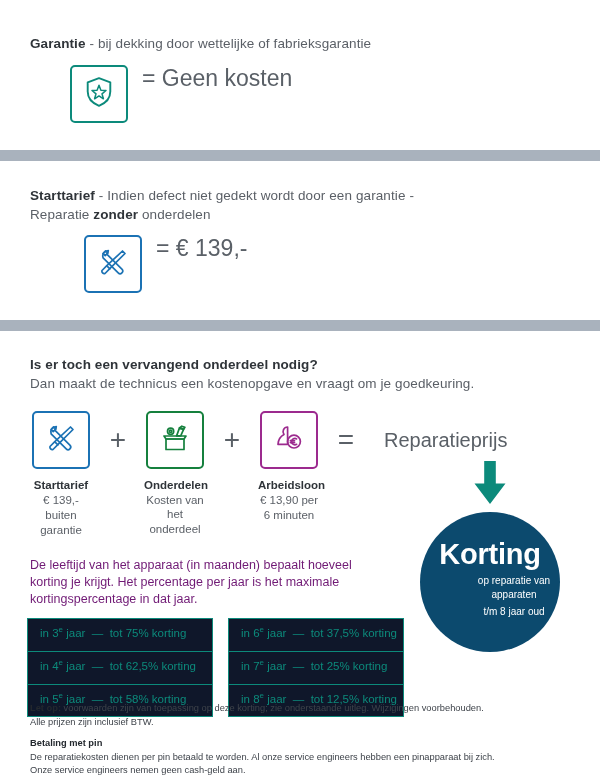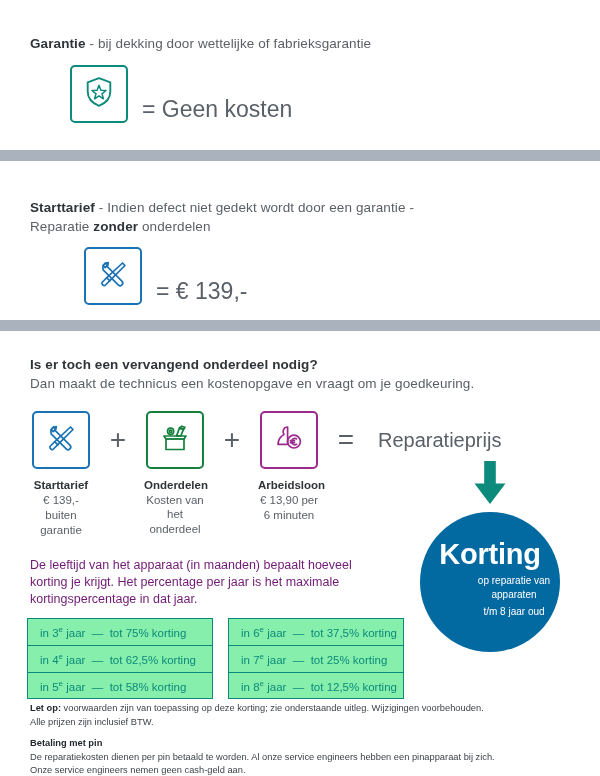--- a/index.html
+++ b/index.html
@@ -38,36 +38,36 @@
     display: flex;
     align-items: center;
     justify-content: center;
     background: #fff;
     flex: none;
   }
   .iconbox.blue   { border-color: #1b72b4; }
   .iconbox.green  { border-color: #15803d; }
   .iconbox.purple { border-color: #9c2a8e; }
 
-  .eq-row { display: flex; align-items: flex-end; gap: 14px; padding-left: 40px; }
+  .eq-row { display: flex; align-items: flex-start; gap: 14px; padding-left: 40px; }
   .eq-text {
     font-size: 23px;
     color: #5a6067;
     font-weight: 400;
     white-space: nowrap;
   }
 
   
   #block-warranty { position: absolute; left: 0; top: 6px; width: 600px; }
   #block-warranty .head { margin: 28px 0 0 30px; }
   #block-warranty .eq-row { margin: 12px 0 0 30px; }
   #sep-1 { position: absolute; left: 0; top: 150px; }
 
   
-  #block-starttarief { position: absolute; left: 0; top: 176px; width: 600px; }
+  #block-starttarief { position: absolute; left: 0; top: 164px; width: 600px; }
   #block-starttarief .head { margin: 22px 0 0 30px; }
   #block-starttarief .eq-row { margin: 11px 0 0 44px; }
   #sep-2 { position: absolute; left: 0; top: 320px; }
 
   
   #block-parts { position: absolute; left: 0; top: 331px; width: 600px; }
   #block-parts .head { margin: 24px 0 0 30px; }
 
   .formula {
     display: flex;
@@ -93,21 +93,21 @@
   }
   .col-sub {
     margin-top: 1px;
     font-size: 11.5px;
     color: #5a5f66;
     line-height: 14px;
   }
   .result-label {
     font-size: 20px;
     color: #5a6067;
-    margin-left: 6px;
+    margin-left: 12px;
     line-height: 58px;
     white-space: nowrap;
   }
 
   
   #explain {
     position: absolute;
     left: 30px;
     top: 557px;
     width: 355px;
@@ -122,44 +122,44 @@
     left: 27px;
     top: 618px;
     display: flex;
     gap: 15px;
   }
   .disc-col { display: flex; flex-direction: column; }
   .disc-cell {
     border: 1px solid #0c8a7b;
     color: #0c8a7b;
     font-size: 11.5px;
-    padding: 4px 10px 5px 12px;
+    padding: 4px 10px 11px 12px;
     line-height: 14px;
     white-space: nowrap;
-    background: #86efac;
+    background: #0f172a;
   }
   .disc-cell + .disc-cell { border-top: none; }
   .disc-cell sup { font-size: 8px; vertical-align: super; }
   .disc-col.left .disc-cell { width: 186px; }
   .disc-col.right .disc-cell { width: 176px; }
 
   
   #korting-arrow {
     position: absolute;
     left: 472px;
     top: 461px;
   }
   #korting-circle {
     position: absolute;
     left: 420px;
     top: 512px;
     width: 140px;
     height: 140px;
     border-radius: 50%;
-    background: #0369a1;
+    background: #0c4a6e;
     color: #ffffff;
     text-align: center;
     padding-top: 26px;
   }
   #korting-circle .big {
     font-size: 29px;
     font-weight: bold;
     line-height: 33px;
     letter-spacing: -.2px;
   }

